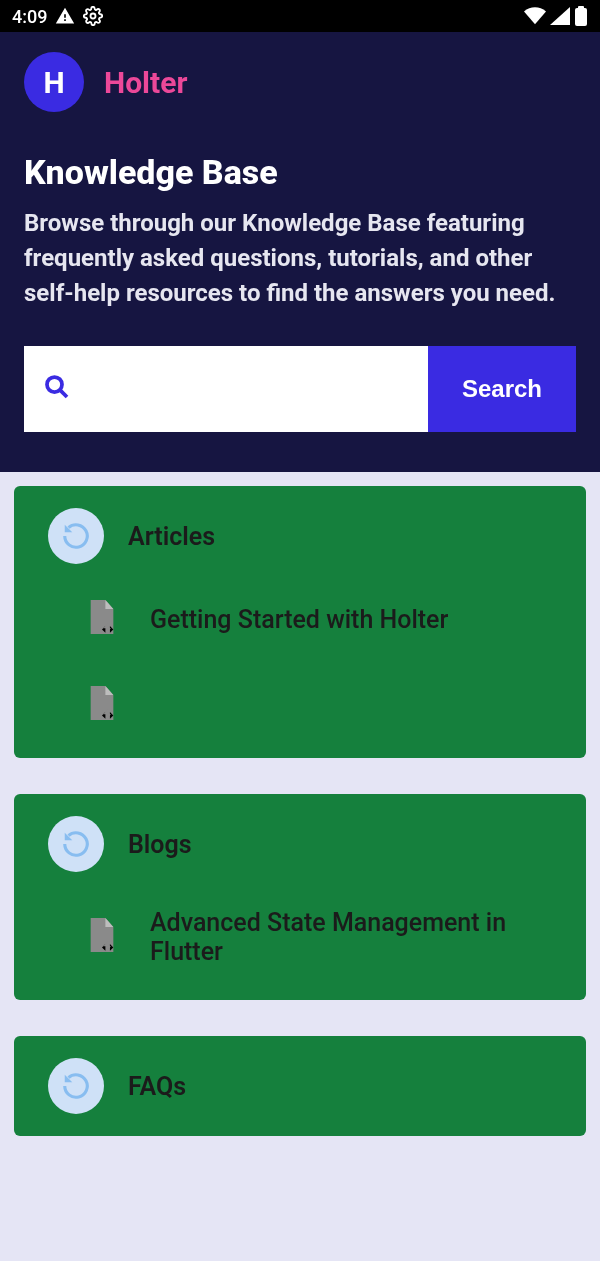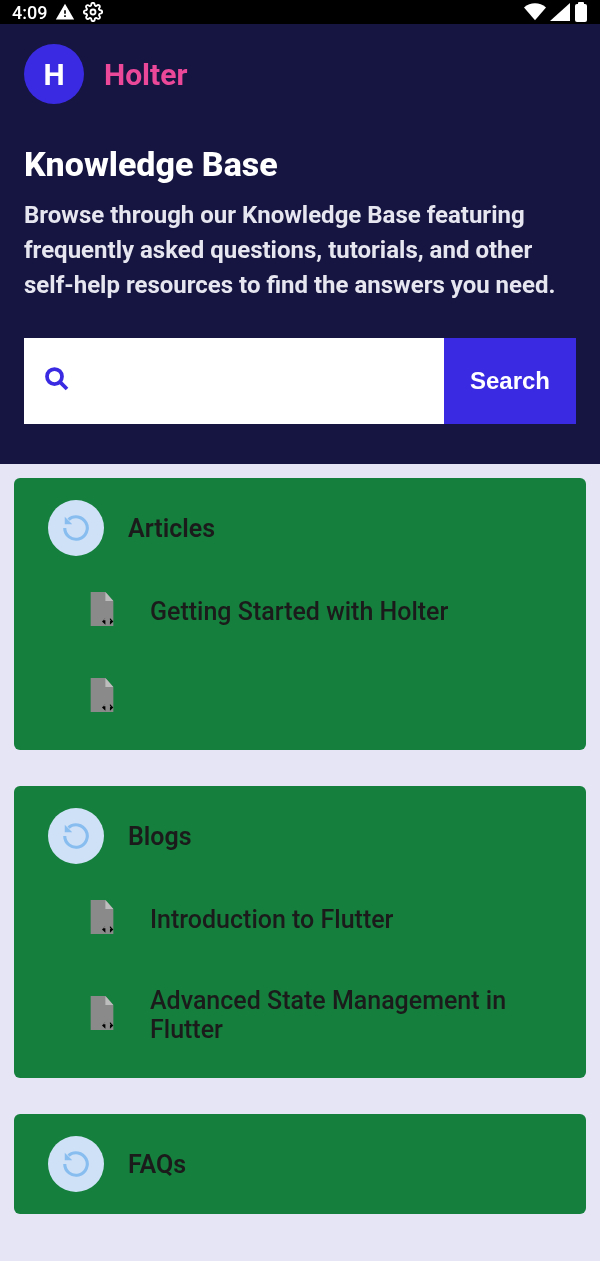--- a/index.html
+++ b/index.html
@@ -4,21 +4,21 @@
 <style>
   * { box-sizing: border-box; margin: 0; padding: 0; }
   html, body {
     width: 600px;
     height: 1261px;
     font-family: -apple-system, BlinkMacSystemFont, "Segoe UI", Roboto, Helvetica, Arial, sans-serif;
     background: #e5e5f5;
     overflow: hidden;
   }
   .status-bar {
-    height: 24px;
+    height: 32px;
     background: #000;
     color: #fff;
     display: flex;
     align-items: center;
     padding: 0 12px;
     font-size: 18px;
     font-weight: 500;
   }
   .status-left { display:flex; align-items:center; gap:8px; }
   .status-right { margin-left:auto; display:flex; align-items:center; gap:4px; }
@@ -53,21 +53,21 @@
   }
   .search-icon { color:#3a2be2; }
   .search-input {
     border:none; outline:none;
     font-size:22px;
     flex:1;
     margin-left: 14px;
     color:#222;
   }
   .search-btn {
-    width: 132px;
+    width: 148px;
     background:#3a2be2;
     color:#fff;
     border:none;
     font-size: 24px;
     font-weight: 600;
     cursor:pointer;
   }
 
   .content {
     padding: 14px;
@@ -205,31 +205,20 @@
       </div>
       <div class="item">
         <span class="item-icon"><svg width="28" height="34" viewBox="0 0 24 30">
             <path d="M2 0h13l7 8v22H2z" fill="currentColor"></path>
             <path d="M15 0v8h7z" fill="#bdbdbd"></path>
             <path d="M15 23l-3 3 3 3M19 29l3-3-3-3" stroke="currentColor" stroke-width="0"></path>
             <g transform="translate(13,21)">
               <path d="M4 0L0 4h3v4l4-4H4z" fill="currentColor"></path>
             </g>
           </svg></span>
-        <span class="item-title">Introduction to Flutter</span>
-      </div>
-      <div class="item">
-        <span class="item-icon"><svg width="28" height="34" viewBox="0 0 24 30">
-            <path d="M2 0h13l7 8v22H2z" fill="currentColor"></path>
-            <path d="M15 0v8h7z" fill="#bdbdbd"></path>
-            <path d="M15 23l-3 3 3 3M19 29l3-3-3-3" stroke="currentColor" stroke-width="0"></path>
-            <g transform="translate(13,21)">
-              <path d="M4 0L0 4h3v4l4-4H4z" fill="currentColor"></path>
-            </g>
-          </svg></span>
         <span class="item-title">Advanced State Management in Flutter</span>
       </div>
     </div>
     <div class="card">
       <div class="cat-header">
         <div class="cat-icon">
           <svg width="30" height="30" viewBox="0 0 24 24" fill="none" stroke="currentColor" stroke-width="2.5">
             <path d="M3 12a9 9 0 1 0 3-6.7"></path>
             <path d="M3 3v6h6" fill="currentColor" stroke="none"></path>
           </svg>

